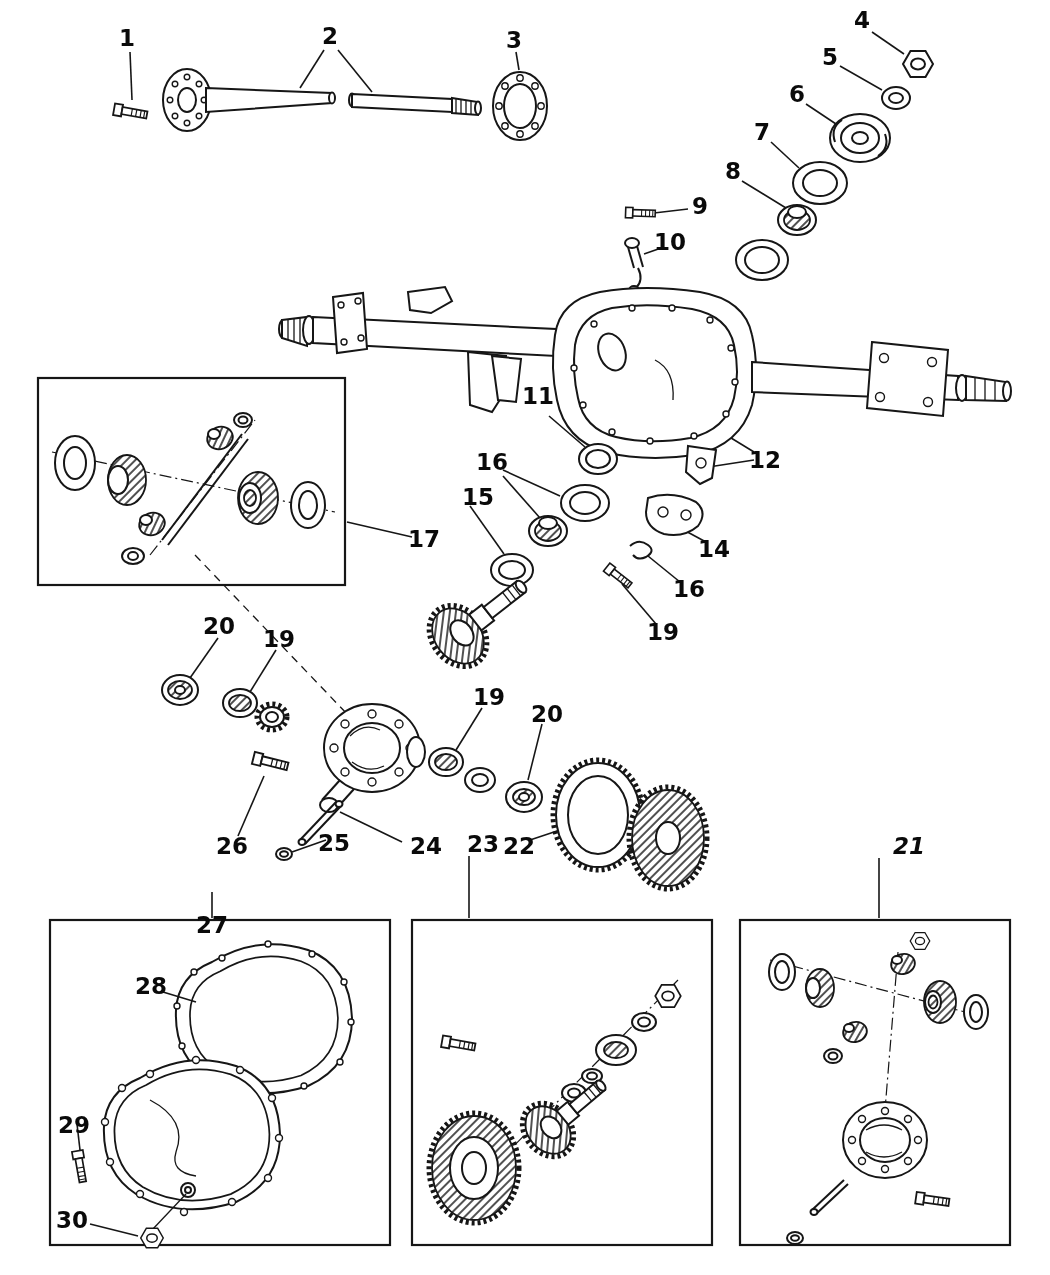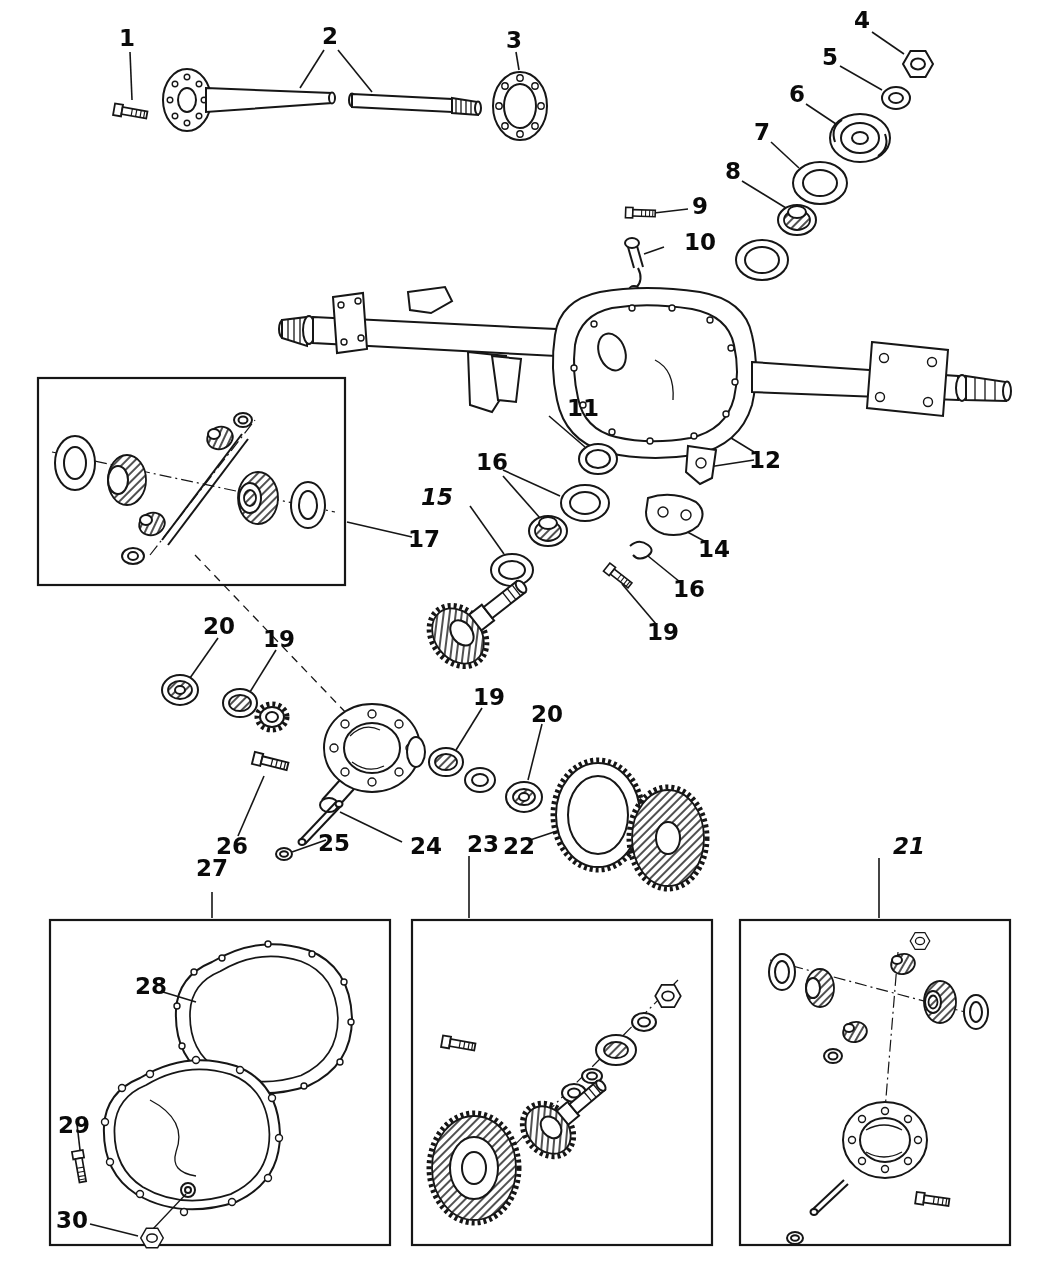--- a/index.html
+++ b/index.html
@@ -484,38 +484,38 @@
 <div id="callout-layer">
       <span class="callout" style="left: 127px; top: 38px;">1</span>
       <span class="callout" style="left: 330px; top: 36px;">2</span>
       <span class="callout" style="left: 514px; top: 40px;">3</span>
       <span class="callout" style="left: 862px; top: 20px;">4</span>
       <span class="callout" style="left: 830px; top: 57px;">5</span>
       <span class="callout" style="left: 797px; top: 94px;">6</span>
       <span class="callout" style="left: 762px; top: 132px;">7</span>
       <span class="callout" style="left: 733px; top: 171px;">8</span>
       <span class="callout" style="left: 700px; top: 206px;">9</span>
-      <span class="callout" style="left: 700px; top: 242px; text-align: center;">10</span>
-      <span class="callout" style="left: 538px; top: 408px; margin-left: 45px;">11</span>
+      <span class="callout" style="left: 670px; top: 242px; text-align: center;">10</span>
+      <span class="callout" style="left: 538px; top: 396px;">11</span>
       <span class="callout" style="left: 765px; top: 460px;">12</span>
       <span class="callout" style="left: 492px; top: 462px;">16</span>
       <span class="callout" style="left: 714px; top: 549px;">14</span>
-      <span class="callout" style="left: 437px; top: 497px; font-style: italic;">15</span>
+      <span class="callout" style="left: 478px; top: 497px;">15</span>
       <span class="callout" style="left: 689px; top: 589px;">16</span>
       <span class="callout" style="left: 424px; top: 539px;">17</span>
       <span class="callout" style="left: 663px; top: 632px;">19</span>
       <span class="callout" style="left: 279px; top: 639px;">19</span>
       <span class="callout" style="left: 219px; top: 626px;">20</span>
       <span class="callout" style="left: 489px; top: 697px;">19</span>
       <span class="callout" style="left: 547px; top: 714px;">20</span>
       <span class="callout" style="left: 909px; top: 846px; font-style: italic;">21</span>
       <span class="callout" style="left: 519px; top: 846px;">22</span>
       <span class="callout" style="left: 483px; top: 844px;">23</span>
       <span class="callout" style="left: 414px; top: 846px; margin-left: 12px;">24</span>
       <span class="callout" style="left: 334px; top: 843px;">25</span>
       <span class="callout" style="left: 232px; top: 846px;">26</span>
-      <span class="callout" style="left: 212px; top: 868px;">27</span>
+      <span class="callout" style="left: 212px; top: 925px;">27</span>
       <span class="callout" style="left: 151px; top: 986px; text-align: right;">28</span>
       <span class="callout" style="left: 74px; top: 1113px; margin-top: 12px;">29</span>
       <span class="callout" style="left: 72px; top: 1220px;">30</span>
     </div>
 
 </div>
 
 </body></html>

